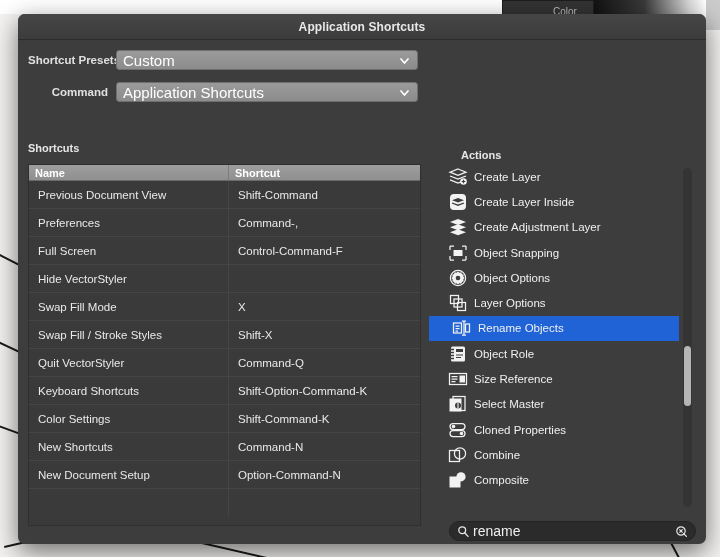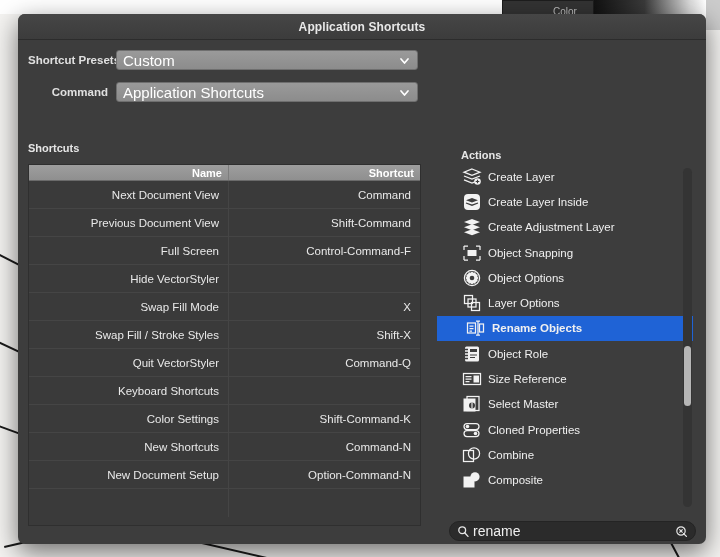--- a/index.html
+++ b/index.html
@@ -85,21 +85,20 @@
     font-size: 11px; font-weight: bold;
   }
 
   
   #table-wrap {
     position: absolute; left: 10px; top: 124px;
     width: 393px; height: 362px;
     background: #3a3a3a;
     border: 1px solid #2f2f2f;
     overflow: hidden;
-    text-align: right;
   }
   #thead {
     display: flex; height: 16px;
     background: linear-gradient(180deg,#9e9e9e,#8f8f8f);
     border-bottom: 1px solid #6a6a6a;
   }
   #thead .th {
     color: #ffffff; font-size: 11px; font-weight: bold;
     padding: 0 6px; line-height: 16px; white-space: nowrap;
   }
@@ -119,21 +118,21 @@
   .trow.filler .td.c1 { color: transparent; }
 
   
   #actions-wrap {
     position: absolute; left: 411px; top: 124px;
     width: 267px; height: 347px;
     background: #3d3d3d;
     overflow: hidden;
   }
   #actions-list {
-    position: absolute; left: 26px; top: 0;
+    position: absolute; left: 12px; top: 0;
     width: 240px;
   }
   .arow {
     display: flex; align-items: center; height: 25.3px;
     padding-left: 6px;
   }
   .arow.sel { background: #1f63d6; }
   .arow .aic {
     width: 21px; height: 19px; flex: none;
     margin-right: 6px;
@@ -227,48 +226,49 @@
     <span class="section-cap" style="left:10px; top:102px;">Shortcuts</span>
     <span class="section-cap" style="left:411px; top:109px;margin-left:32px;">Actions</span>
 
     <div id="table-wrap">
       <div id="thead">
         <span class="th c1">Name</span>
         <span class="th c2">Shortcut</span>
       </div>
       <div id="tbody">
           <div class="trow">
-            <span class="td c1">Next Document View</span>
-            <span class="td c2">Command</span>
-          </div>
-          <div class="trow">
             <span class="td c1">Previous Document View</span>
             <span class="td c2">Shift-Command</span>
           </div>
           <div class="trow">
+            <span class="td c1">Preferences</span>
+            <span class="td c2">Command-,</span>
+          </div>
+          <div class="trow">
             <span class="td c1">Full Screen</span>
             <span class="td c2">Control-Command-F</span>
           </div>
           <div class="trow">
             <span class="td c1">Hide VectorStyler</span>
           </div>
           <div class="trow">
             <span class="td c1">Swap Fill Mode</span>
             <span class="td c2">X</span>
           </div>
           <div class="trow">
             <span class="td c1">Swap Fill / Stroke Styles</span>
             <span class="td c2">Shift-X</span>
           </div>
           <div class="trow">
             <span class="td c1">Quit VectorStyler</span>
             <span class="td c2">Command-Q</span>
           </div>
           <div class="trow">
             <span class="td c1">Keyboard Shortcuts</span>
+            <span class="td c2">Shift-Option-Command-K</span>
           </div>
           <div class="trow">
             <span class="td c1">Color Settings</span>
             <span class="td c2">Shift-Command-K</span>
           </div>
           <div class="trow">
             <span class="td c1">New Shortcuts</span>
             <span class="td c2">Command-N</span>
           </div>
           <div class="trow">
@@ -338,21 +338,21 @@
           <div class="arow">
             <span class="aic">
               <svg width="20" height="18" viewBox="0 0 20 18">
       <rect x="2.5" y="1.5" width="8" height="8" stroke="#f2f2f2" fill="none" stroke-width="1.25"></rect>
       <rect x="6" y="5" width="8" height="8" stroke="#f2f2f2" fill="none" stroke-width="1.25"></rect>
       <rect x="9.5" y="8.5" width="8" height="8" stroke="#f2f2f2" fill="none" stroke-width="1.25"></rect>
               </svg>
             </span>
             <span class="alab">Layer Options</span>
           </div>
-          <div class="arow sel" style="margin-left: -18px; padding-left: 28px; width: 256px; font-weight: bold;">
+          <div class="arow sel" style="margin-left: -18px; padding-left: 28px; width: 256px;">
             <span class="aic">
               <svg width="20" height="18" viewBox="0 0 20 18">
       <rect x="1.5" y="4" width="8" height="10" stroke="#f2f2f2" fill="none" stroke-width="1.25"></rect>
       <path d="M3.5 7 h4 M3.5 9.5 h4 M3.5 12 h2.5" stroke="#f2f2f2" fill="none" stroke-width="1.25"></path>
       <path d="M12 2 v14 M10 2 h4 M10 16 h4" stroke="#f2f2f2" fill="none" stroke-width="1.25"></path>
       <rect x="13.5" y="5" width="4" height="8" stroke="#f2f2f2" fill="none" stroke-width="1.25"></rect>
               </svg>
             </span>
             <span class="alab">Rename Objects</span>
           </div>

